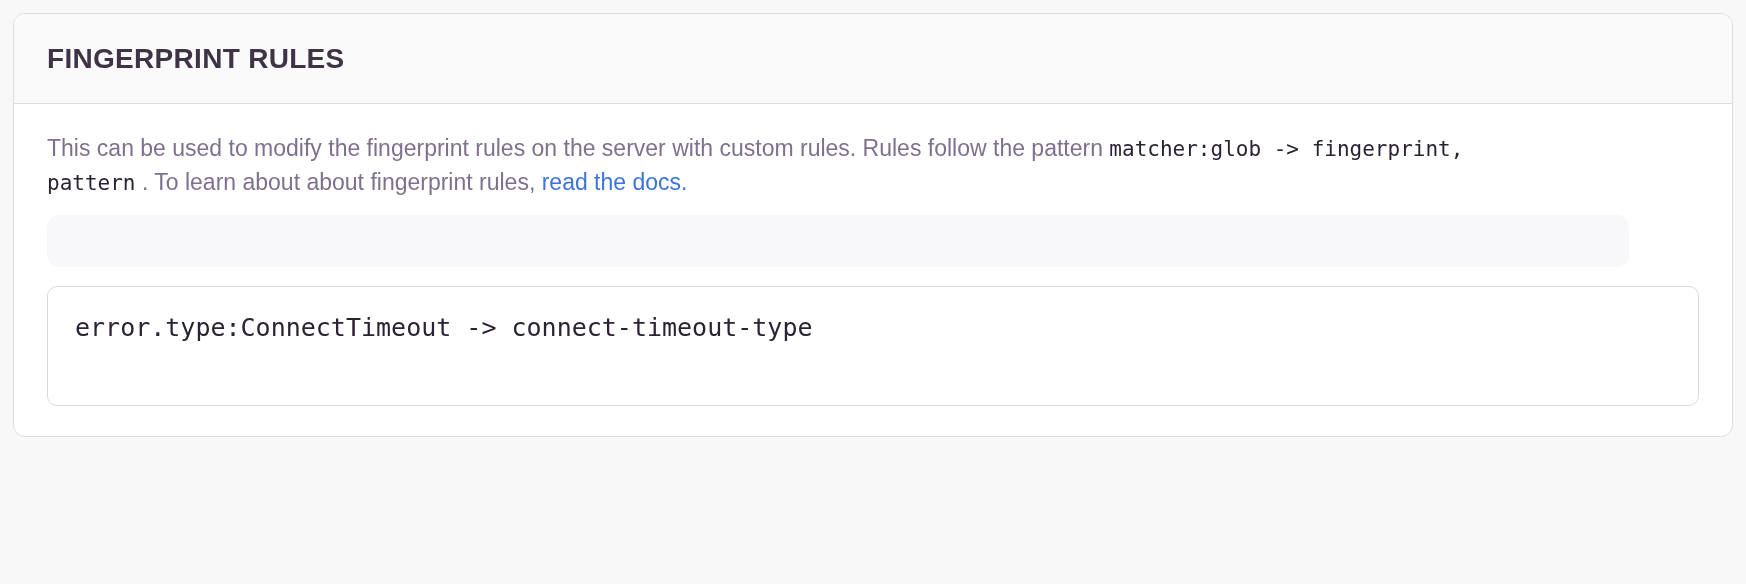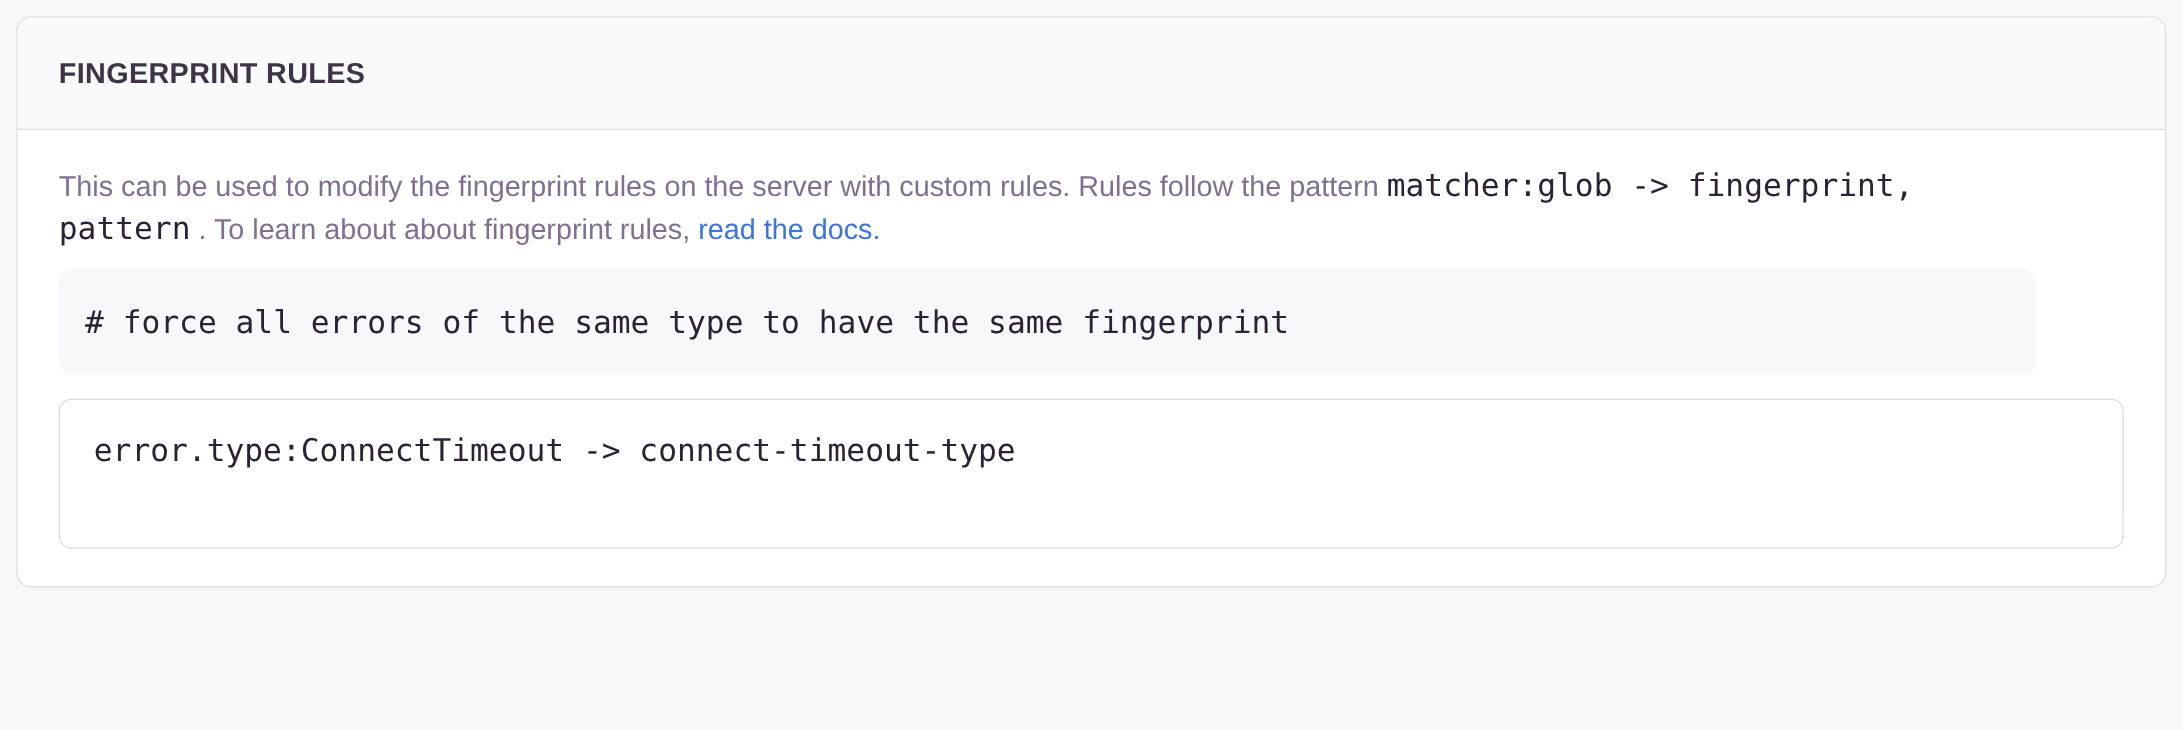--- a/index.html
+++ b/index.html
@@ -20,36 +20,36 @@
   }
   .panel-header {
     height: 90px;
     background: #FAFAFB;
     border-bottom: 1.5px solid #DFDBE4;
     display: flex;
     align-items: center;
     padding: 0 33px;
   }
   .panel-title {
-    font-size: 23px;
+    font-size: 28px;
     font-weight: 700;
     letter-spacing: 0.3px;
     color: #3E3446;
   }
   .panel-body {
     padding: 28px 33px 30px 33px;
   }
   .description {
     font-size: 23px;
     line-height: 33px;
     color: #80708F;
   }
   .description code {
     font-family: "DejaVu Sans Mono", monospace;
-    font-size: 25px;
+    font-size: 21px;
     color: #2B2233;
   }
   .doc-link {
     color: #3C74DD;
     text-decoration: none;
     cursor: pointer;
     text-align: center;
   }
   .example-block {
     margin-top: 15px;
@@ -90,19 +90,18 @@
 
   <div class="panel-header">
     <span class="panel-title">FINGERPRINT RULES</span>
   </div>
 
   <div class="panel-body">
 
     <p class="description"><span>This can be used to modify the fingerprint rules on the server with custom rules. Rules follow the pattern </span><code>matcher:glob -&gt; fingerprint,</code><br><code>pattern</code><span> . To learn about about fingerprint rules, </span><a class="doc-link" href="#">read the docs</a><span class="doc-link">.</span></p>
 
     <div class="example-block">
-      <div class="code-line"># force all errors of the same type to have the same fingerprint</div>
     </div>
 
     <textarea class="rules-textarea" spellcheck="false" style="">error.type:ConnectTimeout -&gt; connect-timeout-type</textarea>
 
   </div>
 </div>
 
 </body></html>

